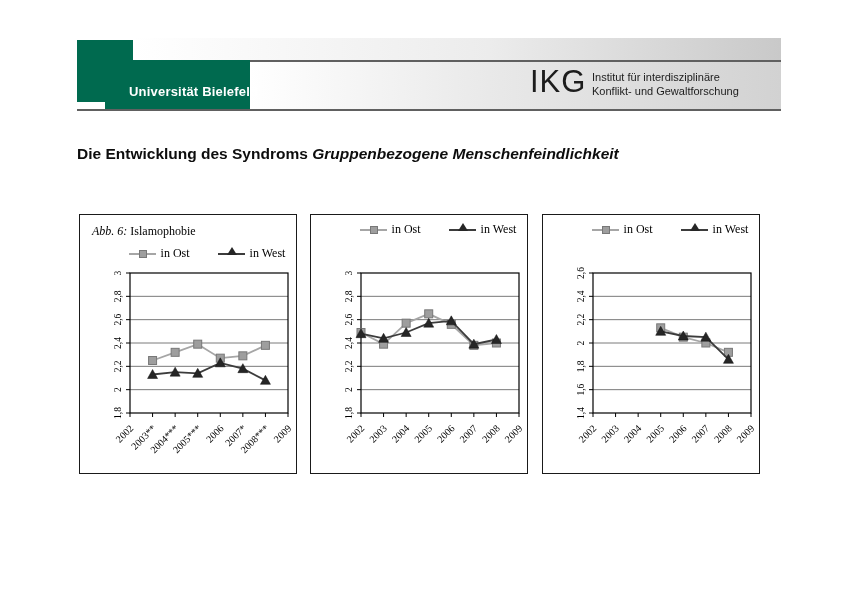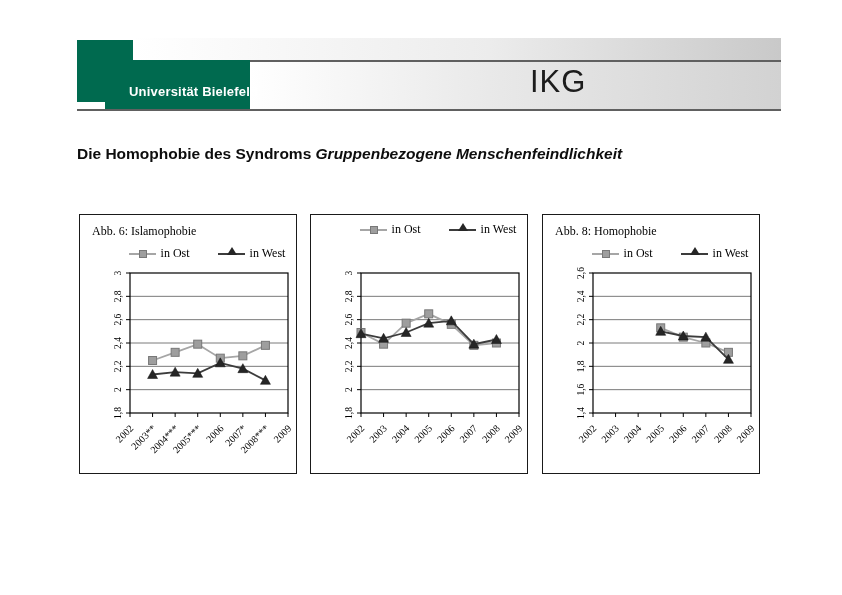--- a/index.html
+++ b/index.html
@@ -33,21 +33,21 @@
   }
   .slide-title .em{font-style:italic;text-align:center;}
   
   .panel{
     position:absolute;top:214px;width:218px;height:260px;border:1px solid #1a1a1a;
     background:#ffffff;box-sizing:border-box;
     font-family:"Liberation Serif",serif;
   }
   .panel.p0{left:79px;} .panel.p1{left:310px;} .panel.p2{left:542px;}
   .fig-row{padding:9px 6px 0 12px;font-size:12px;color:#000;white-space:nowrap;}
-  .fig-label{}
+  .fig-label{font-style:italic;}
   .legend{
     margin-top:7px;padding-left:38px;display:flex;justify-content:center;
     align-items:center;gap:28px;font-size:12px;color:#000;
   }
   .leg-item{display:flex;align-items:center;gap:5px;}
   .leg-line{position:relative;width:27px;height:2px;}
   .leg-line.ost{background:#a6a6a6;}
   .leg-line.west{background:#3c3c3c;}
   .leg-sq{
     position:absolute;left:10px;top:-3px;width:8px;height:8px;
@@ -69,22 +69,26 @@
   <div class="hline1"></div>
   <div class="band-bottom"></div>
   <div class="hline2"></div>
 
   <div class="logo-a" style="background: rgb(0, 106, 79);"></div>
   <div class="logo-b" style="background: rgb(0, 106, 79);"></div>
   <div class="logo-notch"></div>
   <div class="logo-text">Universität Bielefeld</div>
 
   <div class="ikg">IKG</div>
-
-  <div class="slide-title"><span>Die Homophobie des Syndroms </span><span class="em">Gruppenbezogene Menschenfeindlichkeit</span></div>
+  <div class="inst">
+    <div>Institut für interdisziplinäre</div>
+    <div>Konflikt- und Gewaltforschung</div>
+  </div>
+
+  <div class="slide-title"><span>Die Entwicklung des Syndroms </span><span class="em">Gruppenbezogene Menschenfeindlichkeit</span></div>
 
   <div class="panel p0">
     <div class="fig-row">
       <span class="fig-label">Abb. 6:</span>
       <span>Islamophobie</span>
     </div>
     <div class="legend">
       <span class="leg-item">
         <span class="leg-line ost">
             <span class="leg-sq"></span>
@@ -233,24 +237,20 @@
           <path d="M 95.14285714285714 66.49999999999999 L 100.14285714285714 75.49999999999999 L 90.14285714285714 75.49999999999999 Z" fill="#262626" stroke="#111" stroke-width="0.5"></path>
           <path d="M 117.71428571428571 57.166666666666686 L 122.71428571428571 66.16666666666669 L 112.71428571428571 66.16666666666669 Z" fill="#262626" stroke="#111" stroke-width="0.5"></path>
           <path d="M 140.28571428571428 54.83333333333335 L 145.28571428571428 63.83333333333335 L 135.28571428571428 63.83333333333335 Z" fill="#262626" stroke="#111" stroke-width="0.5"></path>
           <path d="M 162.85714285714286 78.16666666666666 L 167.85714285714286 87.16666666666666 L 157.85714285714286 87.16666666666666 Z" fill="#262626" stroke="#111" stroke-width="0.5"></path>
           <path d="M 185.42857142857142 73.49999999999999 L 190.42857142857142 82.49999999999999 L 180.42857142857142 82.49999999999999 Z" fill="#262626" stroke="#111" stroke-width="0.5"></path>
         </g>
       </svg>
   </div>
 
   <div class="panel p2">
-    <div class="fig-row">
-      <span class="fig-label">Abb. 8:</span>
-      <span>Homophobie</span>
-    </div>
     <div class="legend">
       <span class="leg-item">
         <span class="leg-line ost">
             <span class="leg-sq"></span>
           </span>
         <span>in Ost</span>
       </span>
       <span class="leg-item">
         <span class="leg-line west">
             <span class="leg-tri"></span>

